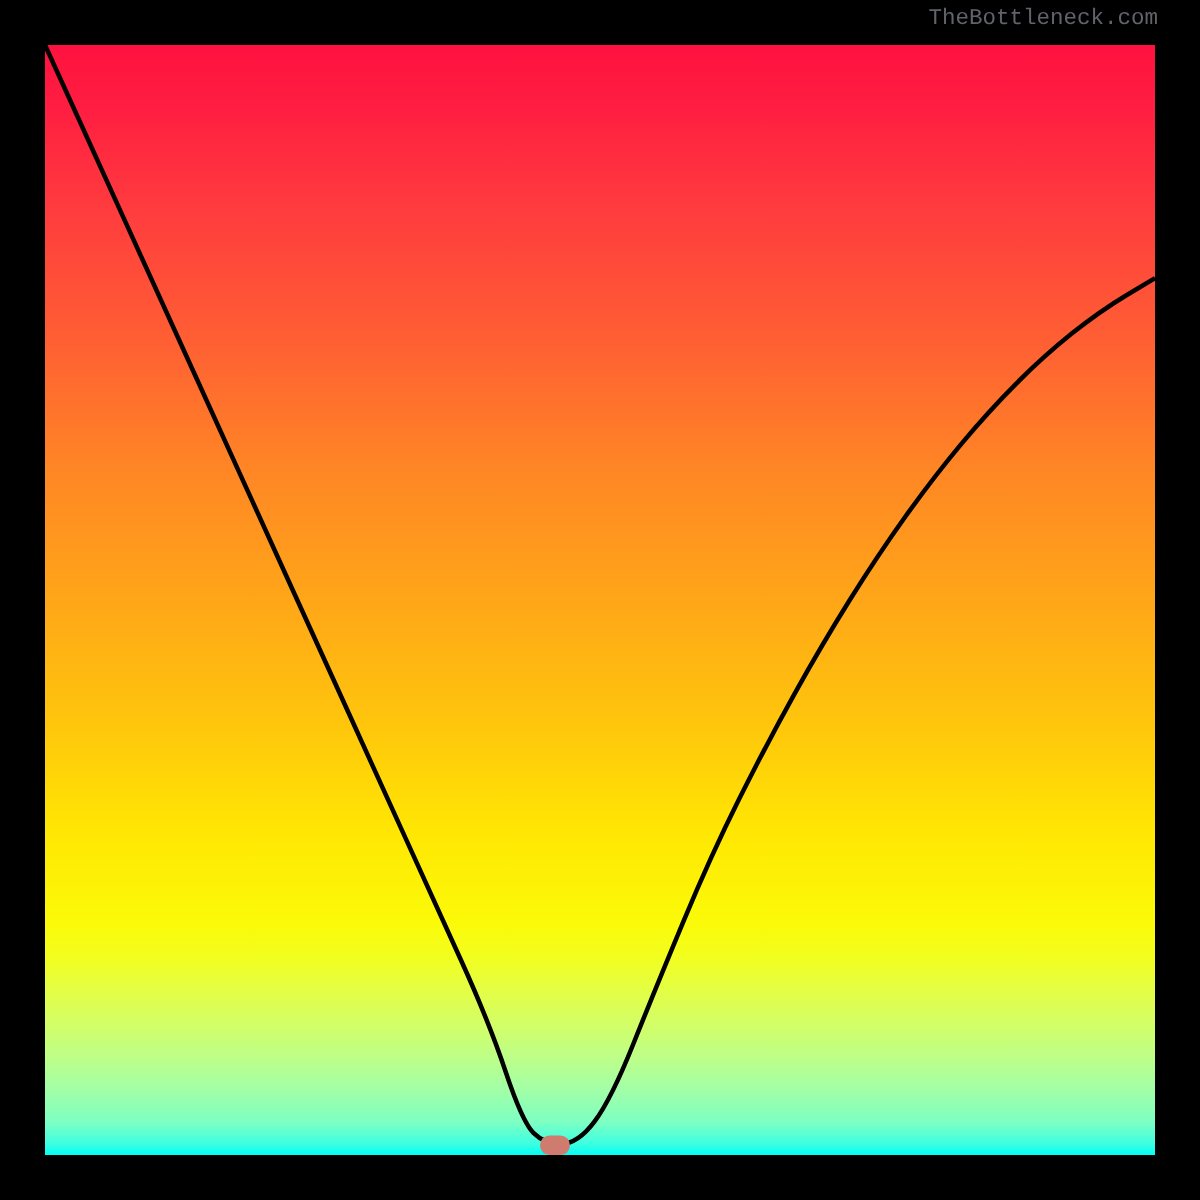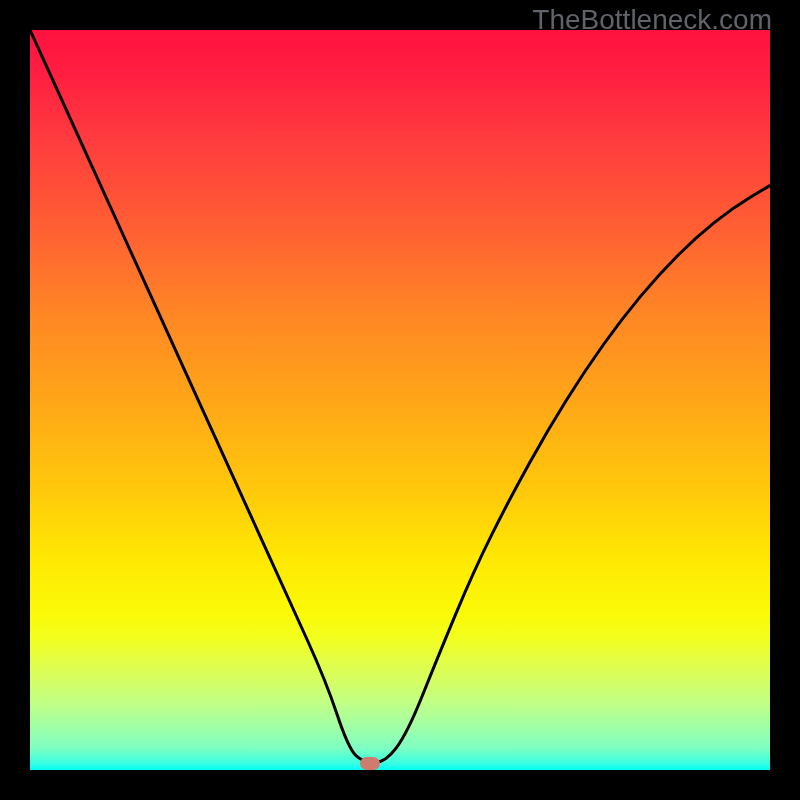--- a/index.html
+++ b/index.html
@@ -50,22 +50,22 @@
       #a3ffa5 94%,
       #7effc2 97%,
       #3dffe1 99%,
       #00fff6 100%
     );
   }
   .watermark {
     position: absolute;
     top: 4px;
     right: 28px;
-    font-family: Liberation Sans, sans-serif;
-    font-size: 28px;
+    font-family: Liberation Mono, monospace;
+    font-size: 15px;
     color: #60646a;
     letter-spacing: 0px;
   }
   svg.curve {
     position: absolute;
     left: 0;
     top: 0;
     width: 740px;
     height: 740px;
   }

